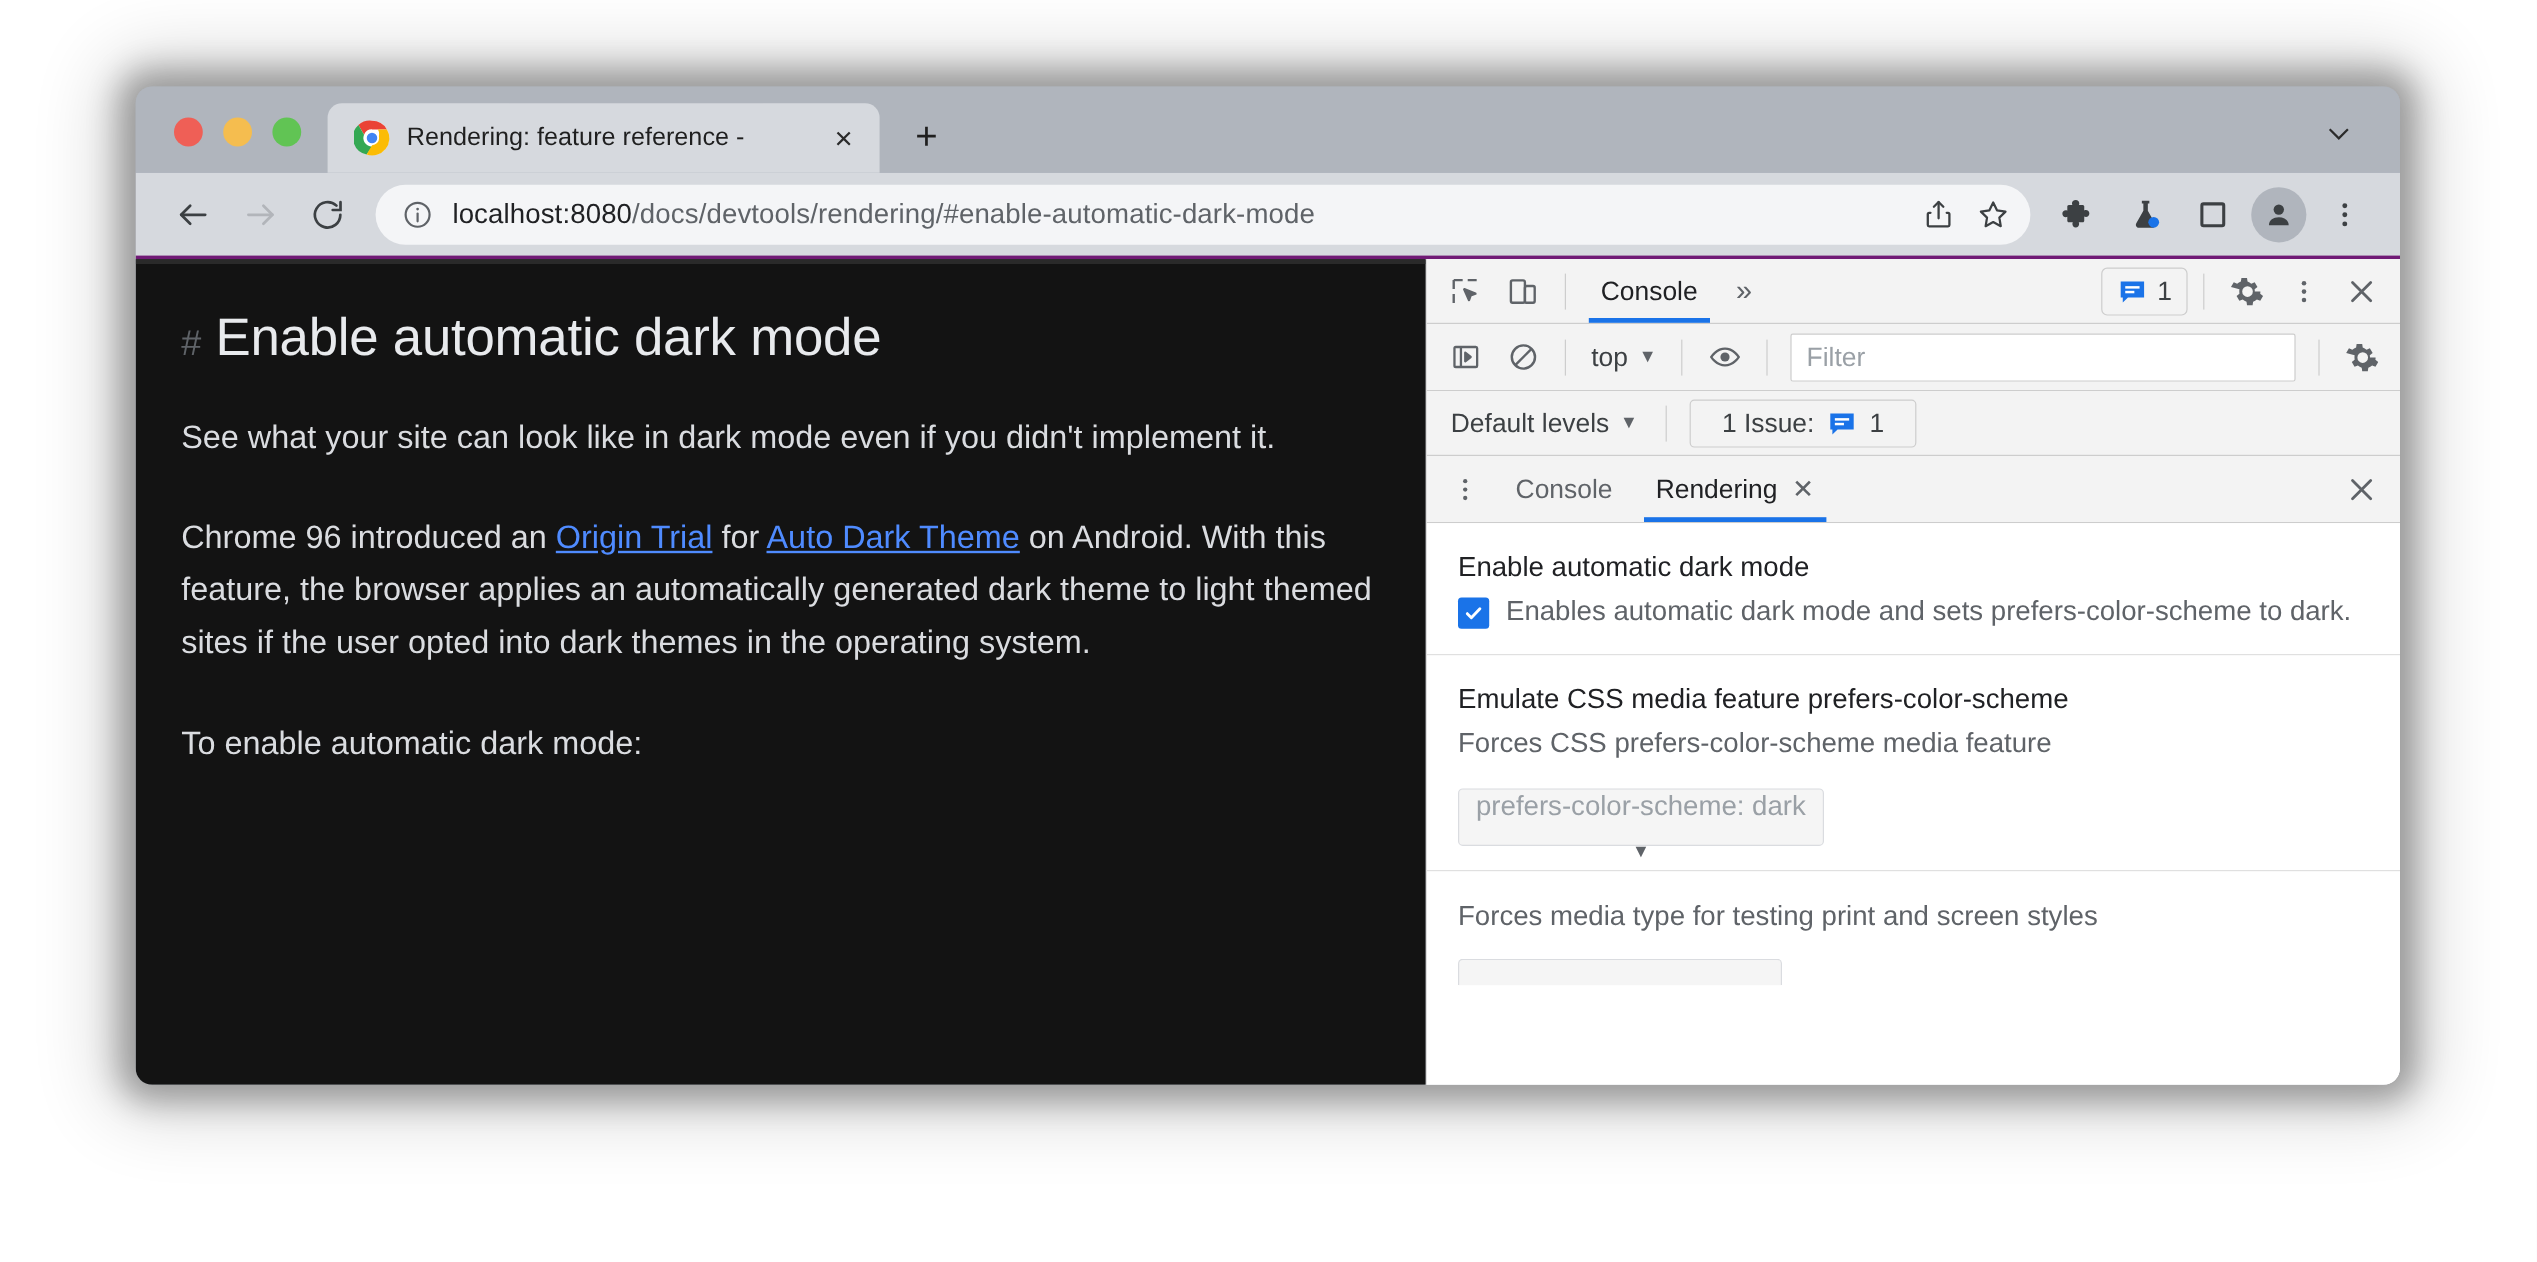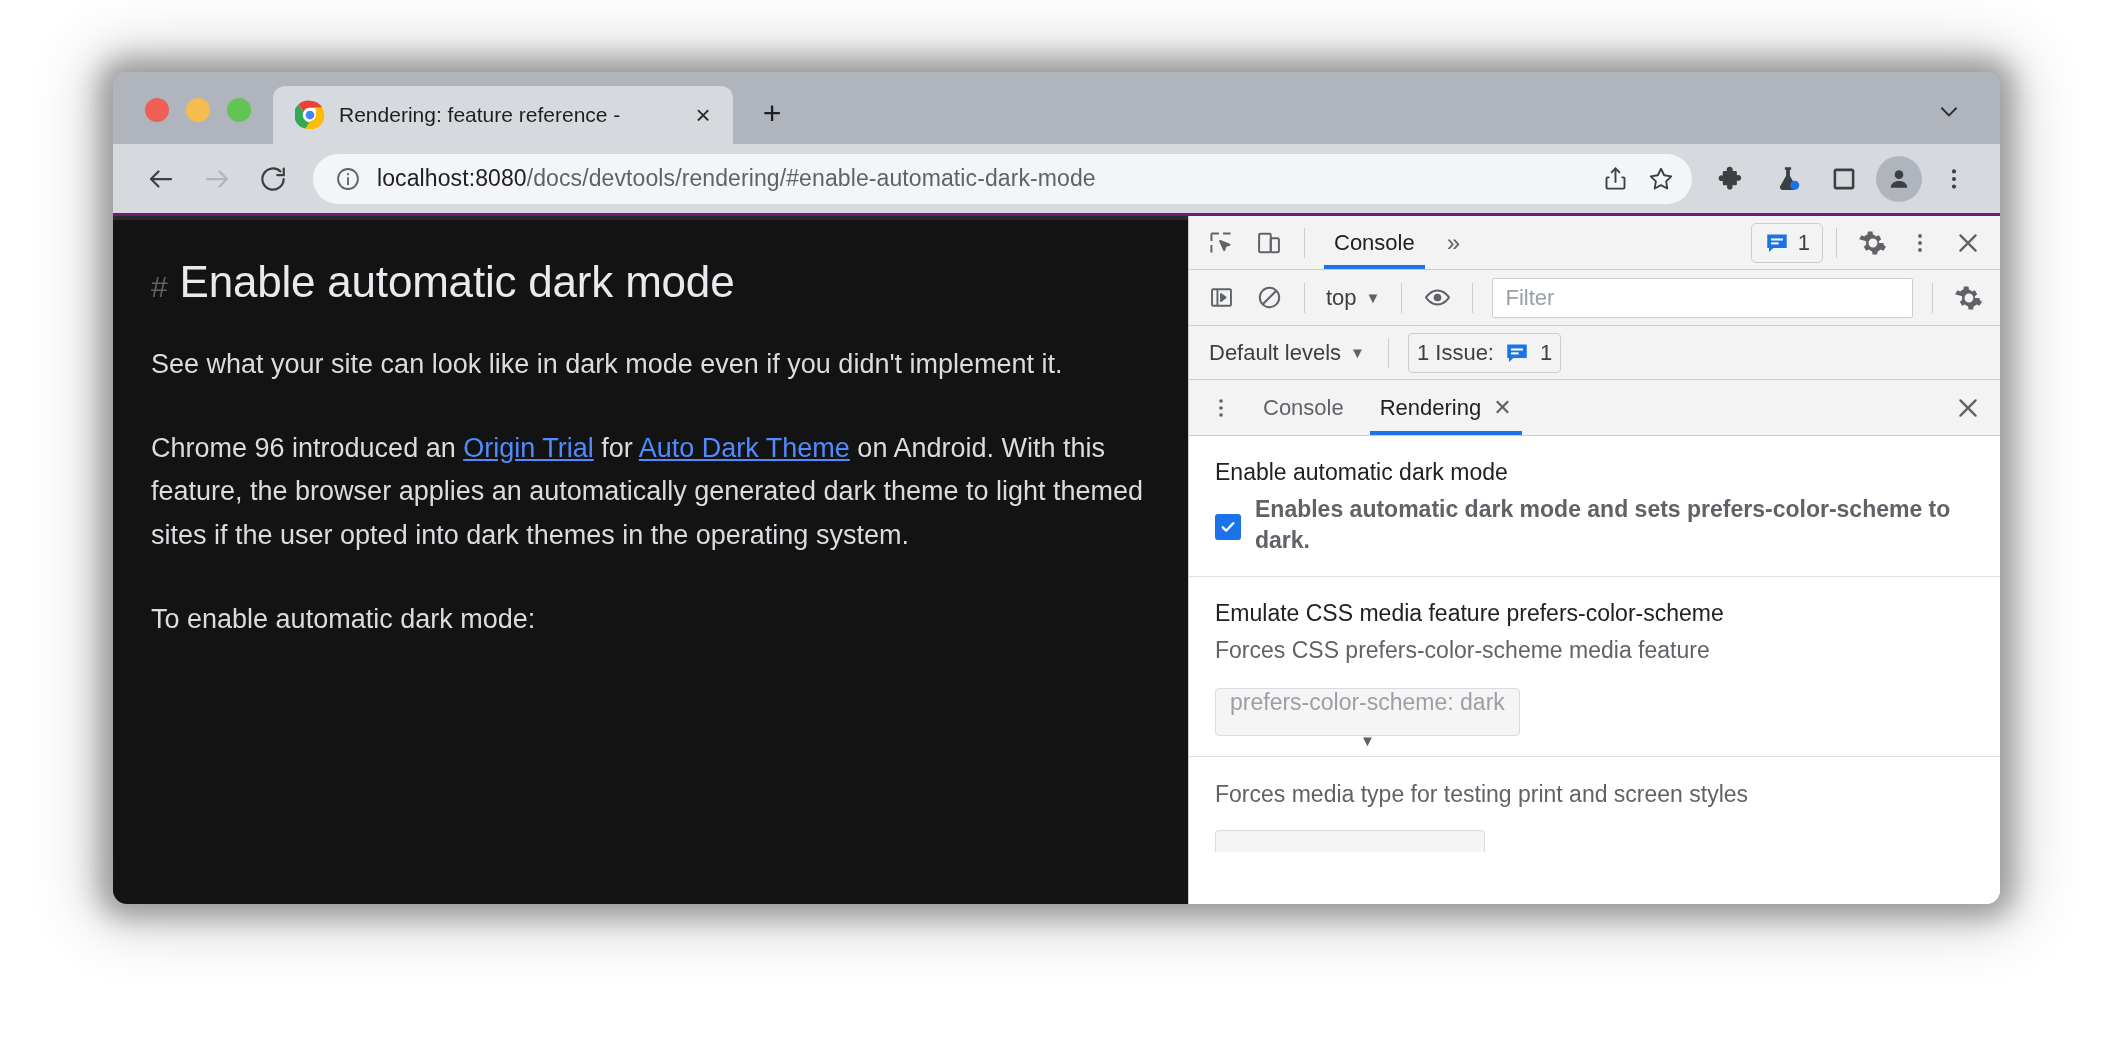--- a/index.html
+++ b/index.html
@@ -184,30 +184,30 @@
     padding: 0 12px; font-size: 22px; color: #9aa0a6;
     margin: 0 6px; min-width: 0;
   }
   .levels-select {
     display: flex; align-items: center; gap: 9px;
     font-size: 22px; color: #3c4043; padding: 0 10px;
   }
   .issue-pill {
     display: flex; align-items: center; gap: 10px;
     border: 1px solid #cdcdcd; border-radius: 4px;
-    height: 40px; padding: 0 8px; font-size: 22px; color: #3c4043;
+    height: 40px; padding: 0 26px; font-size: 22px; color: #3c4043;
     margin-left: 6px;
   }
 
   .dt-content { flex: 1 1 auto; background: #fff; overflow: hidden; padding: 0; }
   .render-section { padding: 22px 28px 20px 26px; }
   .render-section + .render-section { border-top: 1px solid #e0e0e0; }
   .rs-title { font-size: 23px; color: #202124; line-height: 1.3; margin-bottom: 6px; }
   .rs-desc { font-size: 23px; color: #5f6368; line-height: 1.35; }
-  .rs-checkrow { display: flex; align-items: center; gap: 14px; font-weight: bold; }
+  .rs-checkrow { display: flex; align-items: center; gap: 14px; }
   .checkbox {
     flex: 0 0 26px; width: 26px; height: 26px; border-radius: 3px;
     background: #1a73e8; display: flex; align-items: center; justify-content: center;
     margin-top: 4px;
   }
   .rs-select {
     margin-top: 22px;
     display: inline-flex; align-items: center; gap: 16px;
     border: 1px solid #dadce0; background: #f5f5f5;
     border-radius: 4px; height: 48px; padding: 0 14px;

